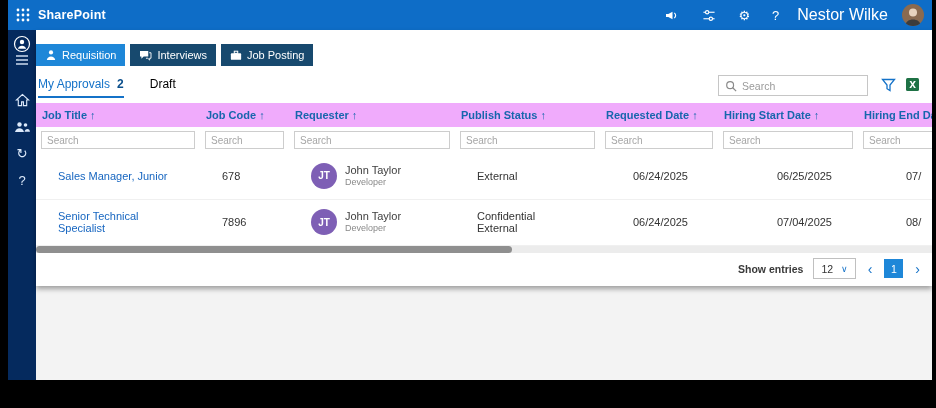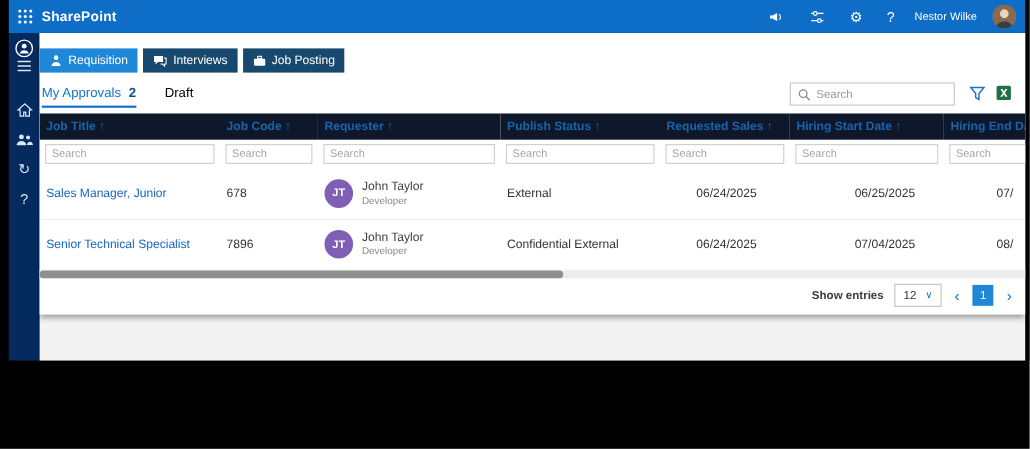--- a/index.html
+++ b/index.html
@@ -1,28 +1,28 @@
 <!DOCTYPE html>
 <html><head>
 <meta charset="utf-8">
 <style>
   *{box-sizing:border-box;margin:0;padding:0}
   body{margin:0;font-family:"Liberation Sans","DejaVu Sans",sans-serif;background:#000}
-  .screen{position:relative;width:936px;height:328px;background:#000;overflow:hidden}
+  .screen{position:relative;width:936px;height:380px;background:#000;overflow:hidden}
 
   
   .suite-bar{position:absolute;left:8px;top:0;width:924px;height:30px;background:#0e6dc7;display:flex;align-items:center;color:#fff}
   .waffle{width:30px;height:30px;display:flex;align-items:center;justify-content:center;cursor:pointer}
   .app-name{font-size:12.5px;font-weight:700;letter-spacing:.2px}
   .suite-search{position:absolute;left:220px;top:5px;width:342px;height:20px;background:#fff;border-radius:2px;display:flex;align-items:center;padding:0 7px;gap:6px}
   .suite-search input{border:0;outline:0;flex:1;font-size:11px;color:#333;background:transparent}
   .suite-search input::placeholder{color:#555}
   .suite-right{position:absolute;right:8px;top:0;height:30px;display:flex;align-items:center;gap:22px}
   .sicon{font-size:13px;color:#fff;line-height:1;cursor:pointer;display:flex;align-items:center}
-  .user-name{font-size:10px;margin-left:-4px;white-space:nowrap;cursor:pointer}
+  .user-name{font-size:16px;margin-left:-4px;white-space:nowrap;cursor:pointer}
   .user-avatar{width:22px;height:22px;border-radius:50%;overflow:hidden;margin-left:-8px;cursor:pointer;flex:0 0 22px}
 
   
   .side-nav{position:absolute;left:8px;top:30px;width:28px;height:378px;background:#052a5e;display:flex;flex-direction:column;align-items:center}
   .snav-item{width:28px;height:16px;display:flex;align-items:center;justify-content:center;color:#dce9fa;cursor:pointer;font-size:13px;line-height:1}
 
   
   .content{position:absolute;left:36px;top:30px;width:896px;height:378px;background:#f3f3f3}
   .card{position:absolute;left:0;top:0;width:896px;height:256px;background:#fff;box-shadow:0 3px 5px rgba(0,0,0,.35)}
 
@@ -39,27 +39,27 @@
 
   .list-search{position:absolute;left:682px;top:45px;width:150px;height:21px;border:1px solid #c6c6c6;display:flex;align-items:center;gap:5px;padding:0 6px;background:#fff}
   .list-search input{border:0;outline:0;flex:1;font-size:10.5px;color:#333;min-width:0}
   .list-search input::placeholder{color:#9a9a9a}
   .list-icons{position:absolute;left:845px;top:47px;display:flex;gap:9px;align-items:center}
   .list-icons span{cursor:pointer;display:flex}
 
   
   .table-wrap{position:absolute;left:0;top:73px;width:896px;overflow:hidden}
   table{border-collapse:collapse;table-layout:fixed;width:952px;font-size:11px}
-  th{background:#0f172a;color:#1766ad;font-weight:700;text-align:left;padding:5px 6px;font-size:11px;height:24px;cursor:pointer;white-space:nowrap}
+  th{background:#f0abfc;color:#1766ad;font-weight:700;text-align:left;padding:5px 6px;font-size:11px;height:24px;cursor:pointer;white-space:nowrap}
   th .sort{margin-left:3px;font-weight:400}
   .filter-row td{padding:4px 5px;height:26px}
   .filter-row input{width:100%;height:18px;border:1px solid #cdcdcd;font-size:10px;padding:0 5px;color:#444;outline:0}
   .filter-row input::placeholder{color:#a6a6a6}
   .data-row{height:46px;border-bottom:1px solid #f0f0f0}
-  .data-row td{padding:0 6px;color:#333;vertical-align:middle}
+  .data-row td{padding:0 22px;color:#333;vertical-align:middle}
   .job-link{color:#1766c0;cursor:pointer;text-decoration:none}
   .req{display:flex;align-items:center;gap:8px}
   .avatar{width:26px;height:26px;border-radius:50%;background:#7e5fb5;color:#fff;font-size:10px;font-weight:700;display:flex;align-items:center;justify-content:center;flex:0 0 26px}
   .rname{font-size:11px;color:#404040;line-height:1.3}
   .rrole{font-size:9px;color:#8a8a8a;line-height:1.3}
   .c-date{text-align:right;padding-right:30px !important}
   .c-date2{text-align:right;padding-right:26px !important}
   .c-end{padding-left:48px !important}
 
   .hscroll{position:absolute;left:0;top:216px;width:896px;height:7px;background:#ececec;cursor:pointer}
@@ -233,21 +233,21 @@
               <col style="width:118px">
               <col style="width:140px">
               <col style="width:130px">
           </colgroup>
           <tbody>
               <tr>
             <th><span>Job Title</span><span class="sort">↑</span></th>
             <th><span>Job Code</span><span class="sort">↑</span></th>
             <th><span>Requester</span><span class="sort">↑</span></th>
             <th><span>Publish Status</span><span class="sort">↑</span></th>
-            <th><span>Requested Sales</span><span class="sort">↑</span></th>
+            <th><span>Requested Date</span><span class="sort">↑</span></th>
             <th><span>Hiring Start Date</span><span class="sort">↑</span></th>
             <th><span>Hiring End Date</span></th>
           </tr>
           <tr class="filter-row">
             <td><input placeholder="Search" style=""></td>
             <td><input placeholder="Search" style=""></td>
             <td><input placeholder="Search" style=""></td>
             <td><input placeholder="Search" style=""></td>
             <td><input placeholder="Search" style=""></td>
             <td><input placeholder="Search" style=""></td>

